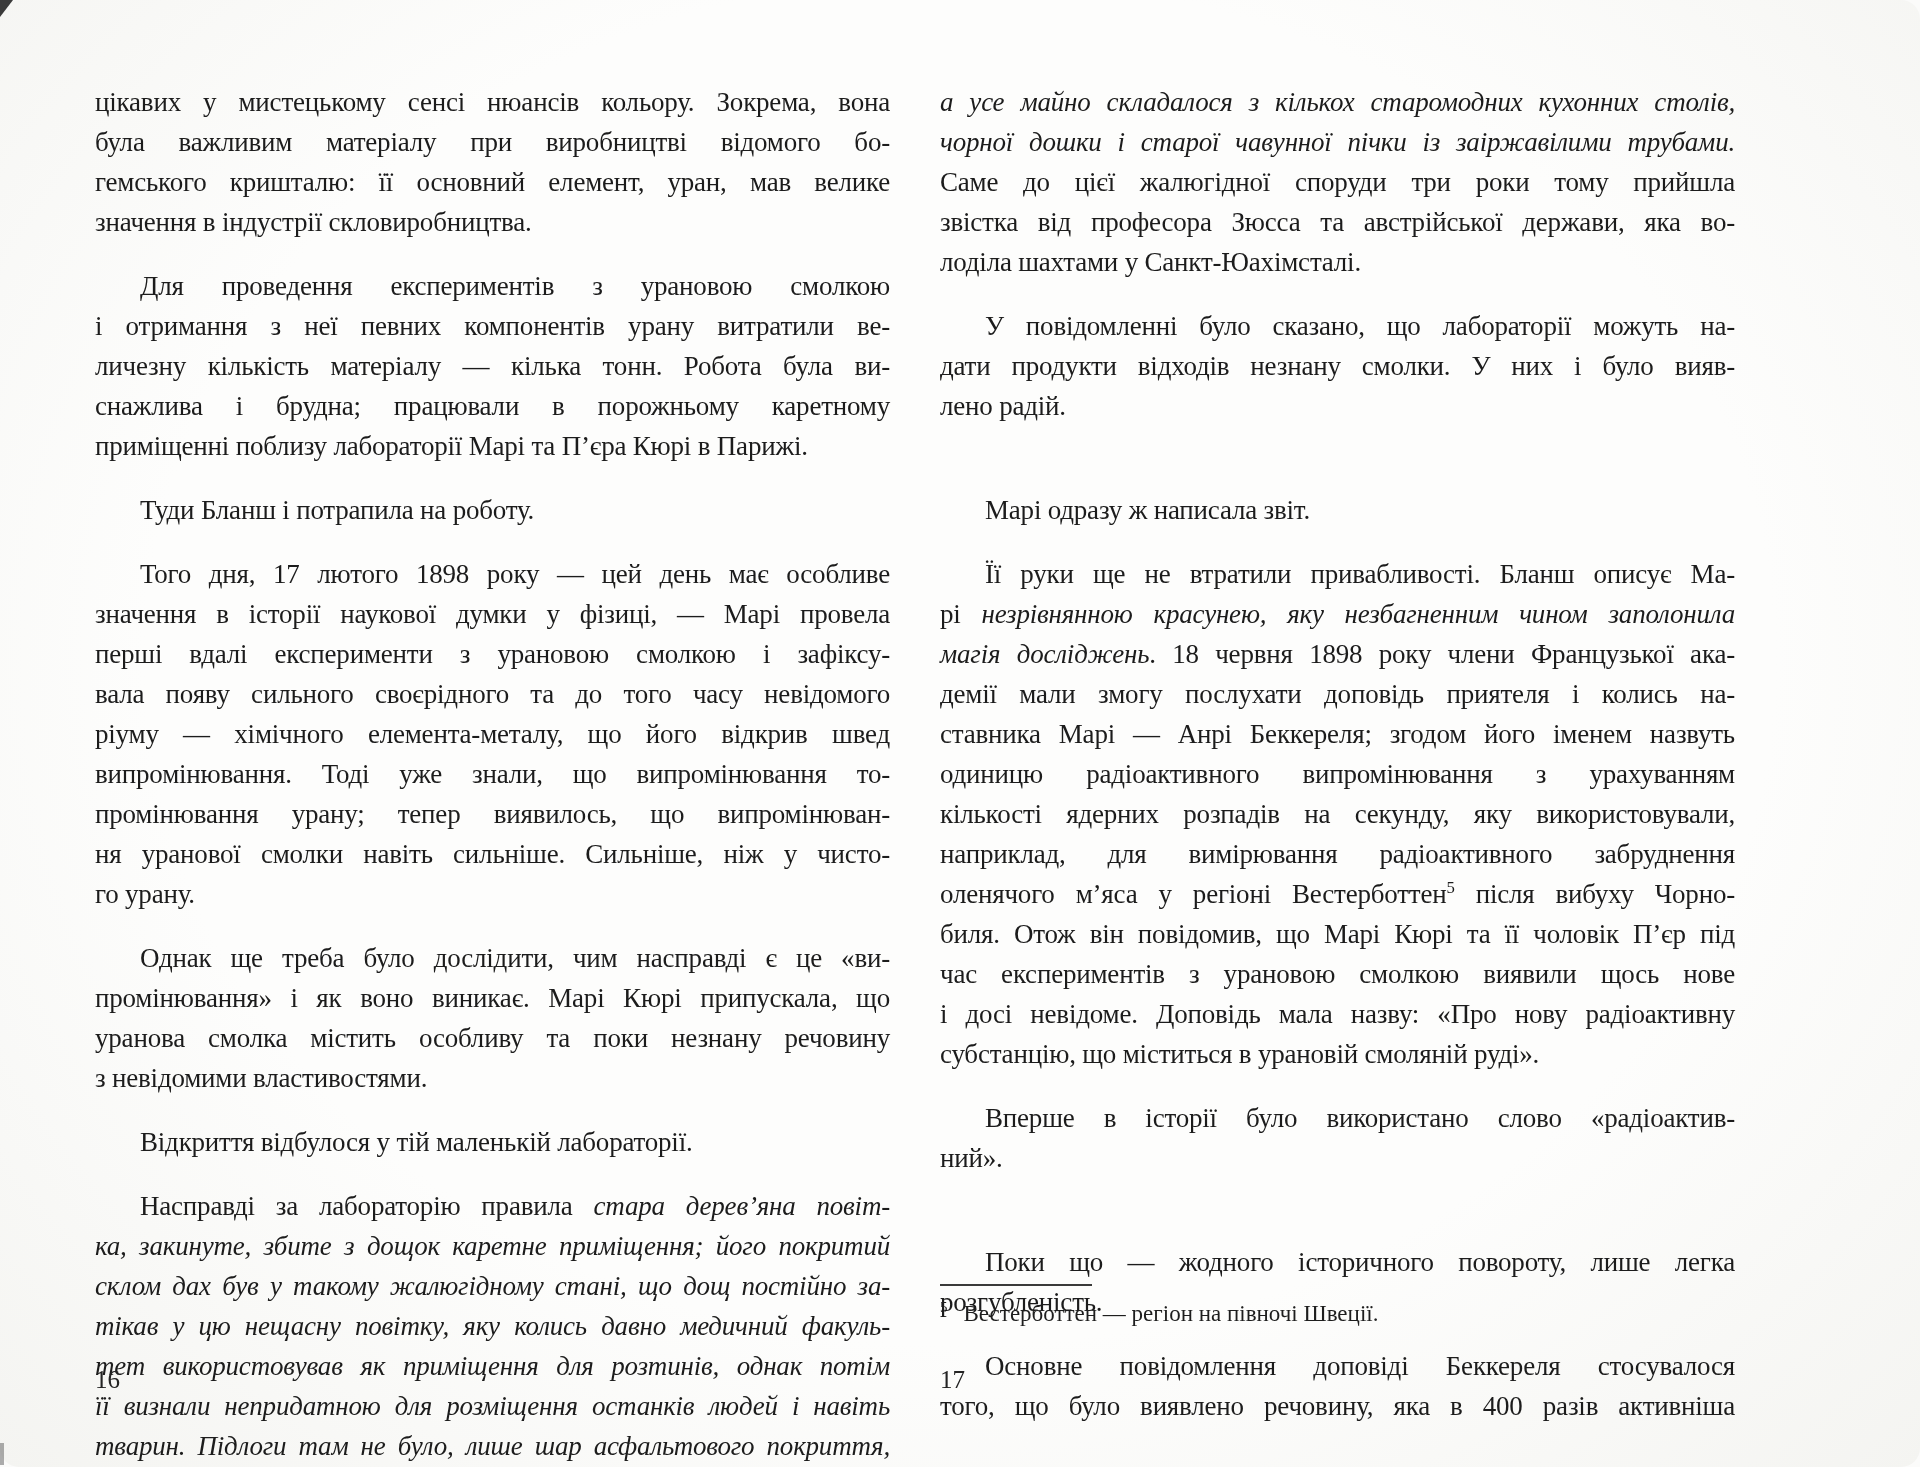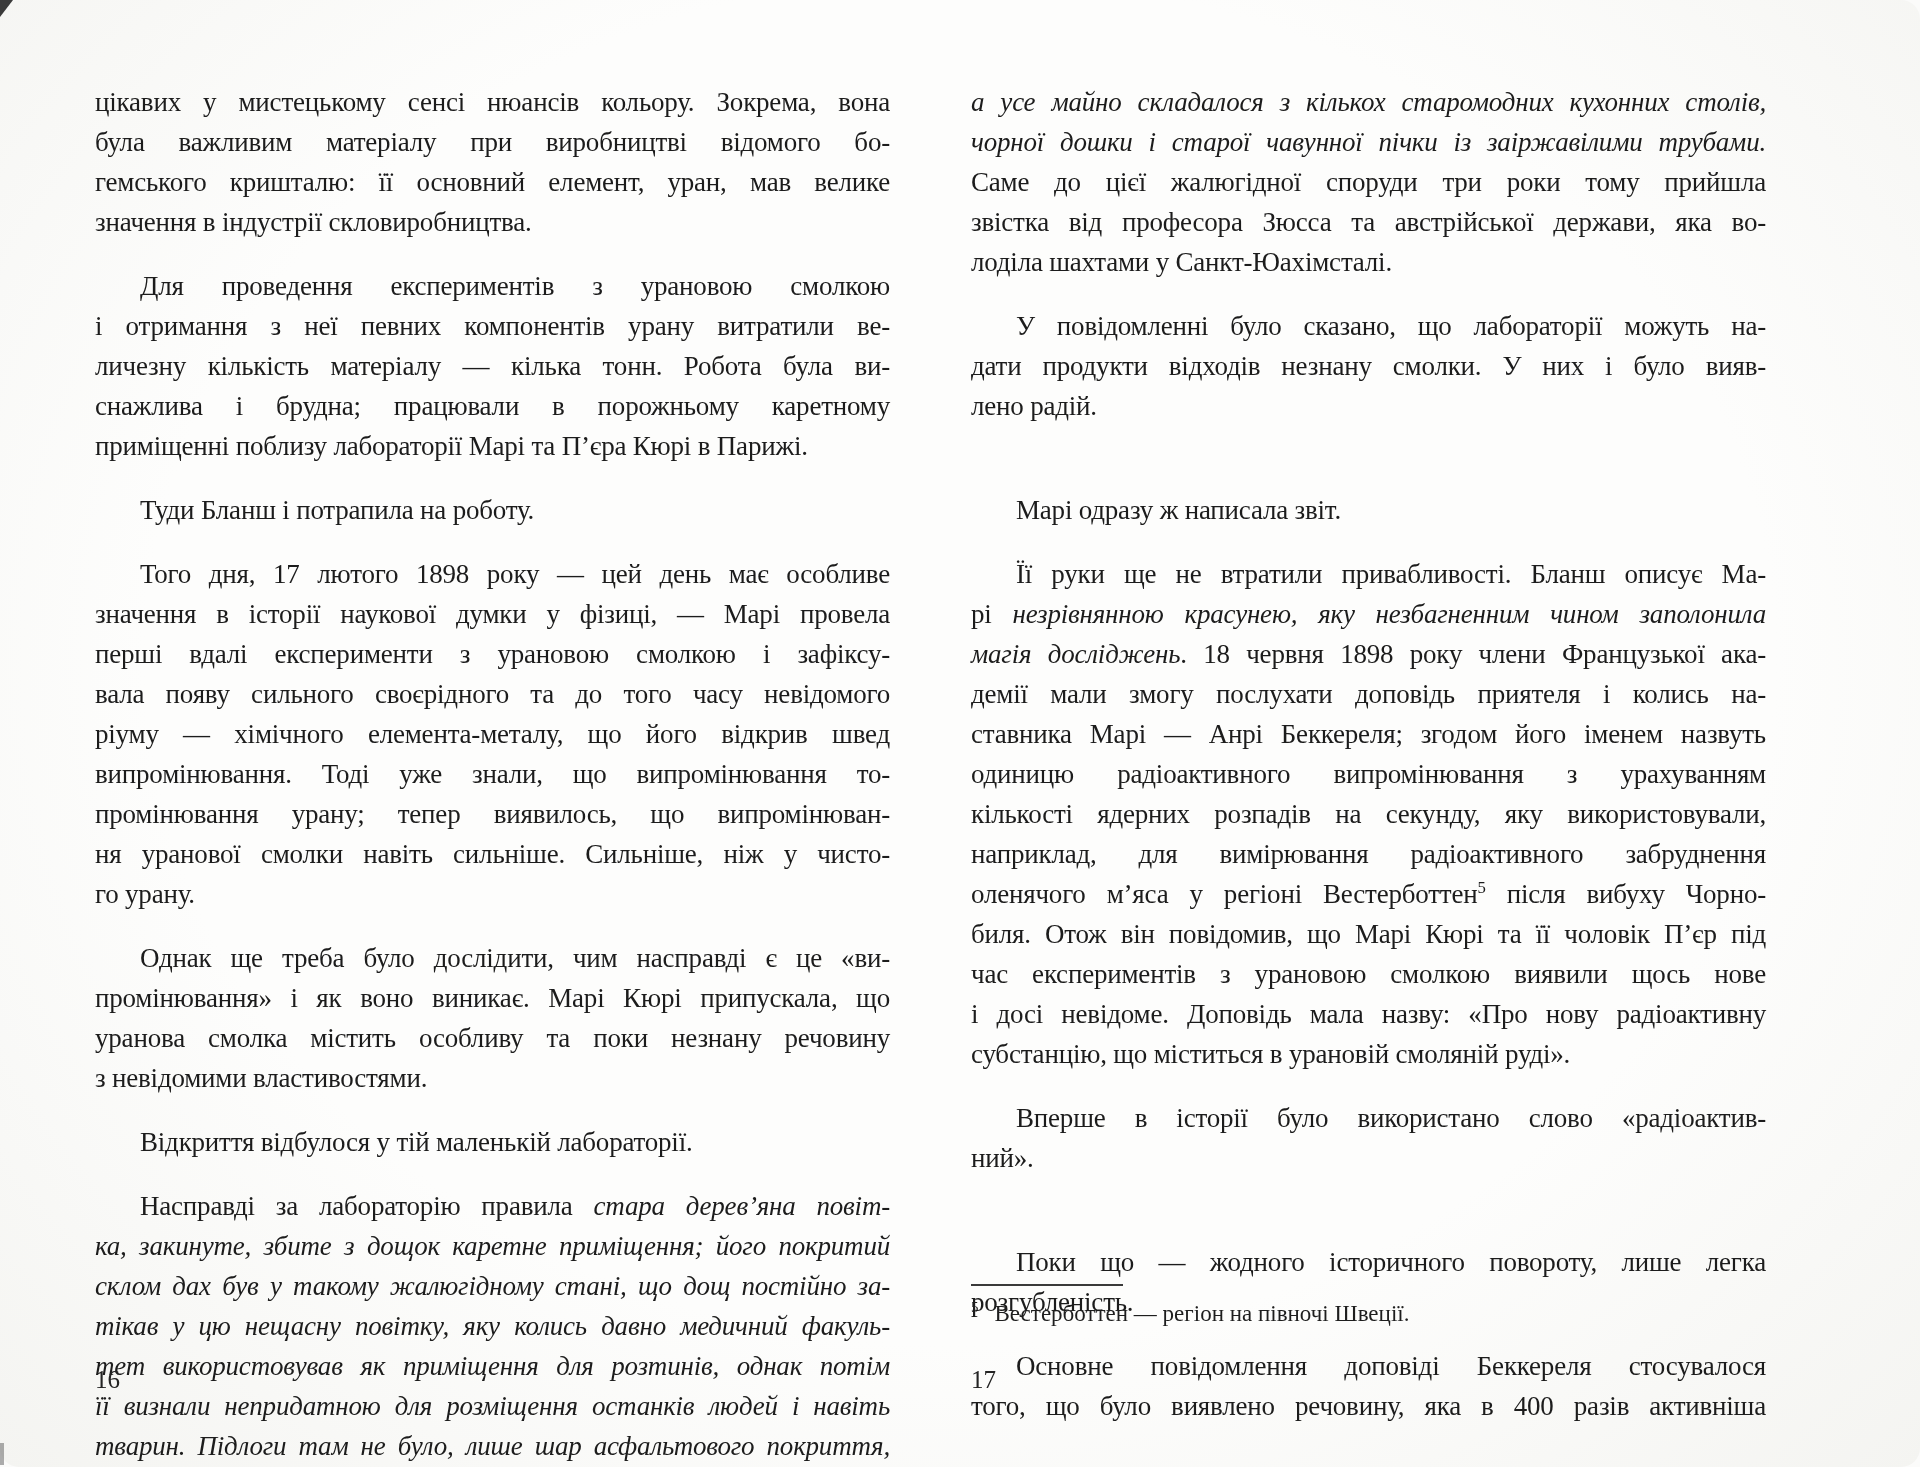--- a/index.html
+++ b/index.html
@@ -21,21 +21,21 @@
     background: radial-gradient(ellipse at 50% 45%, #fdfdfc 60%, #f4f4f1 100%);
     border-radius: 19px;
   }
   .page {
     position: absolute;
     top: 0;
     width: 960px;
     height: 1467px;
   }
   .page-left  { left: 0; }
-  .page-right { left: 943px; font-family: Liberation Serif, serif; }
+  .page-right { left: 912px; font-family: Liberation Serif, serif; }
 
   .text-column {
     position: absolute;
     top: 82px;
     width: 795px;
     letter-spacing: -0.2px;
   }
   .page-left  .text-column { left: 95px; }
   .page-right .text-column { left: 28px; }
 

